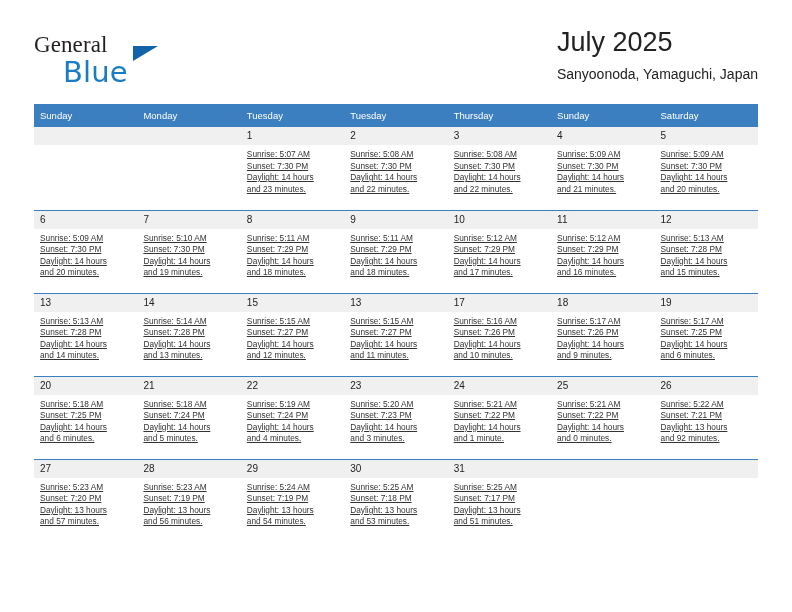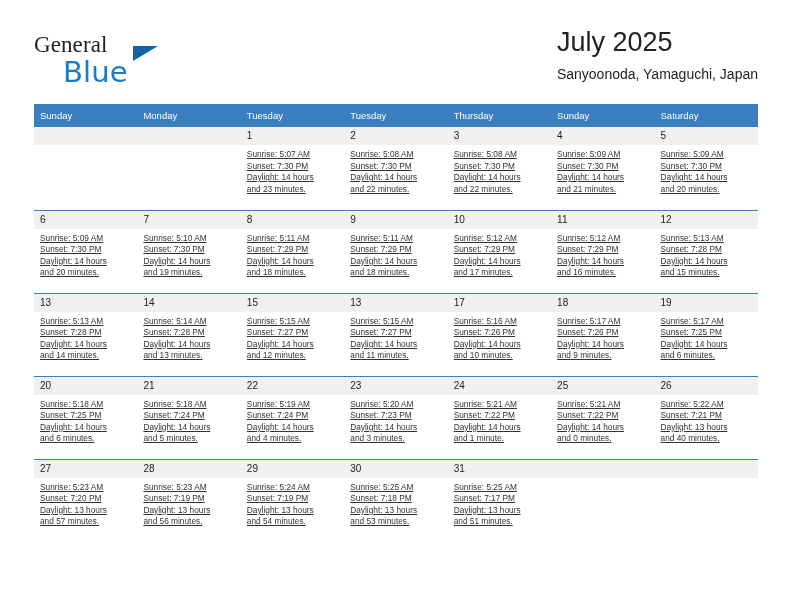--- a/index.html
+++ b/index.html
@@ -469,21 +469,21 @@
               </div>
             </div>
           </td>
           <td>
             <div class="cell">
               <div class="daynum">26</div>
               <div class="details">
                 <div>Sunrise: 5:22 AM</div>
                 <div>Sunset: 7:21 PM</div>
                 <div>Daylight: 13 hours</div>
-                <div>and 40 minutes.</div>
+                <div>and 92 minutes.</div>
               </div>
             </div>
           </td>
         </tr>
         <tr class="week-row">
           <td>
             <div class="cell">
               <div class="daynum">27</div>
               <div class="details">
                 <div>Sunrise: 5:23 AM</div>

